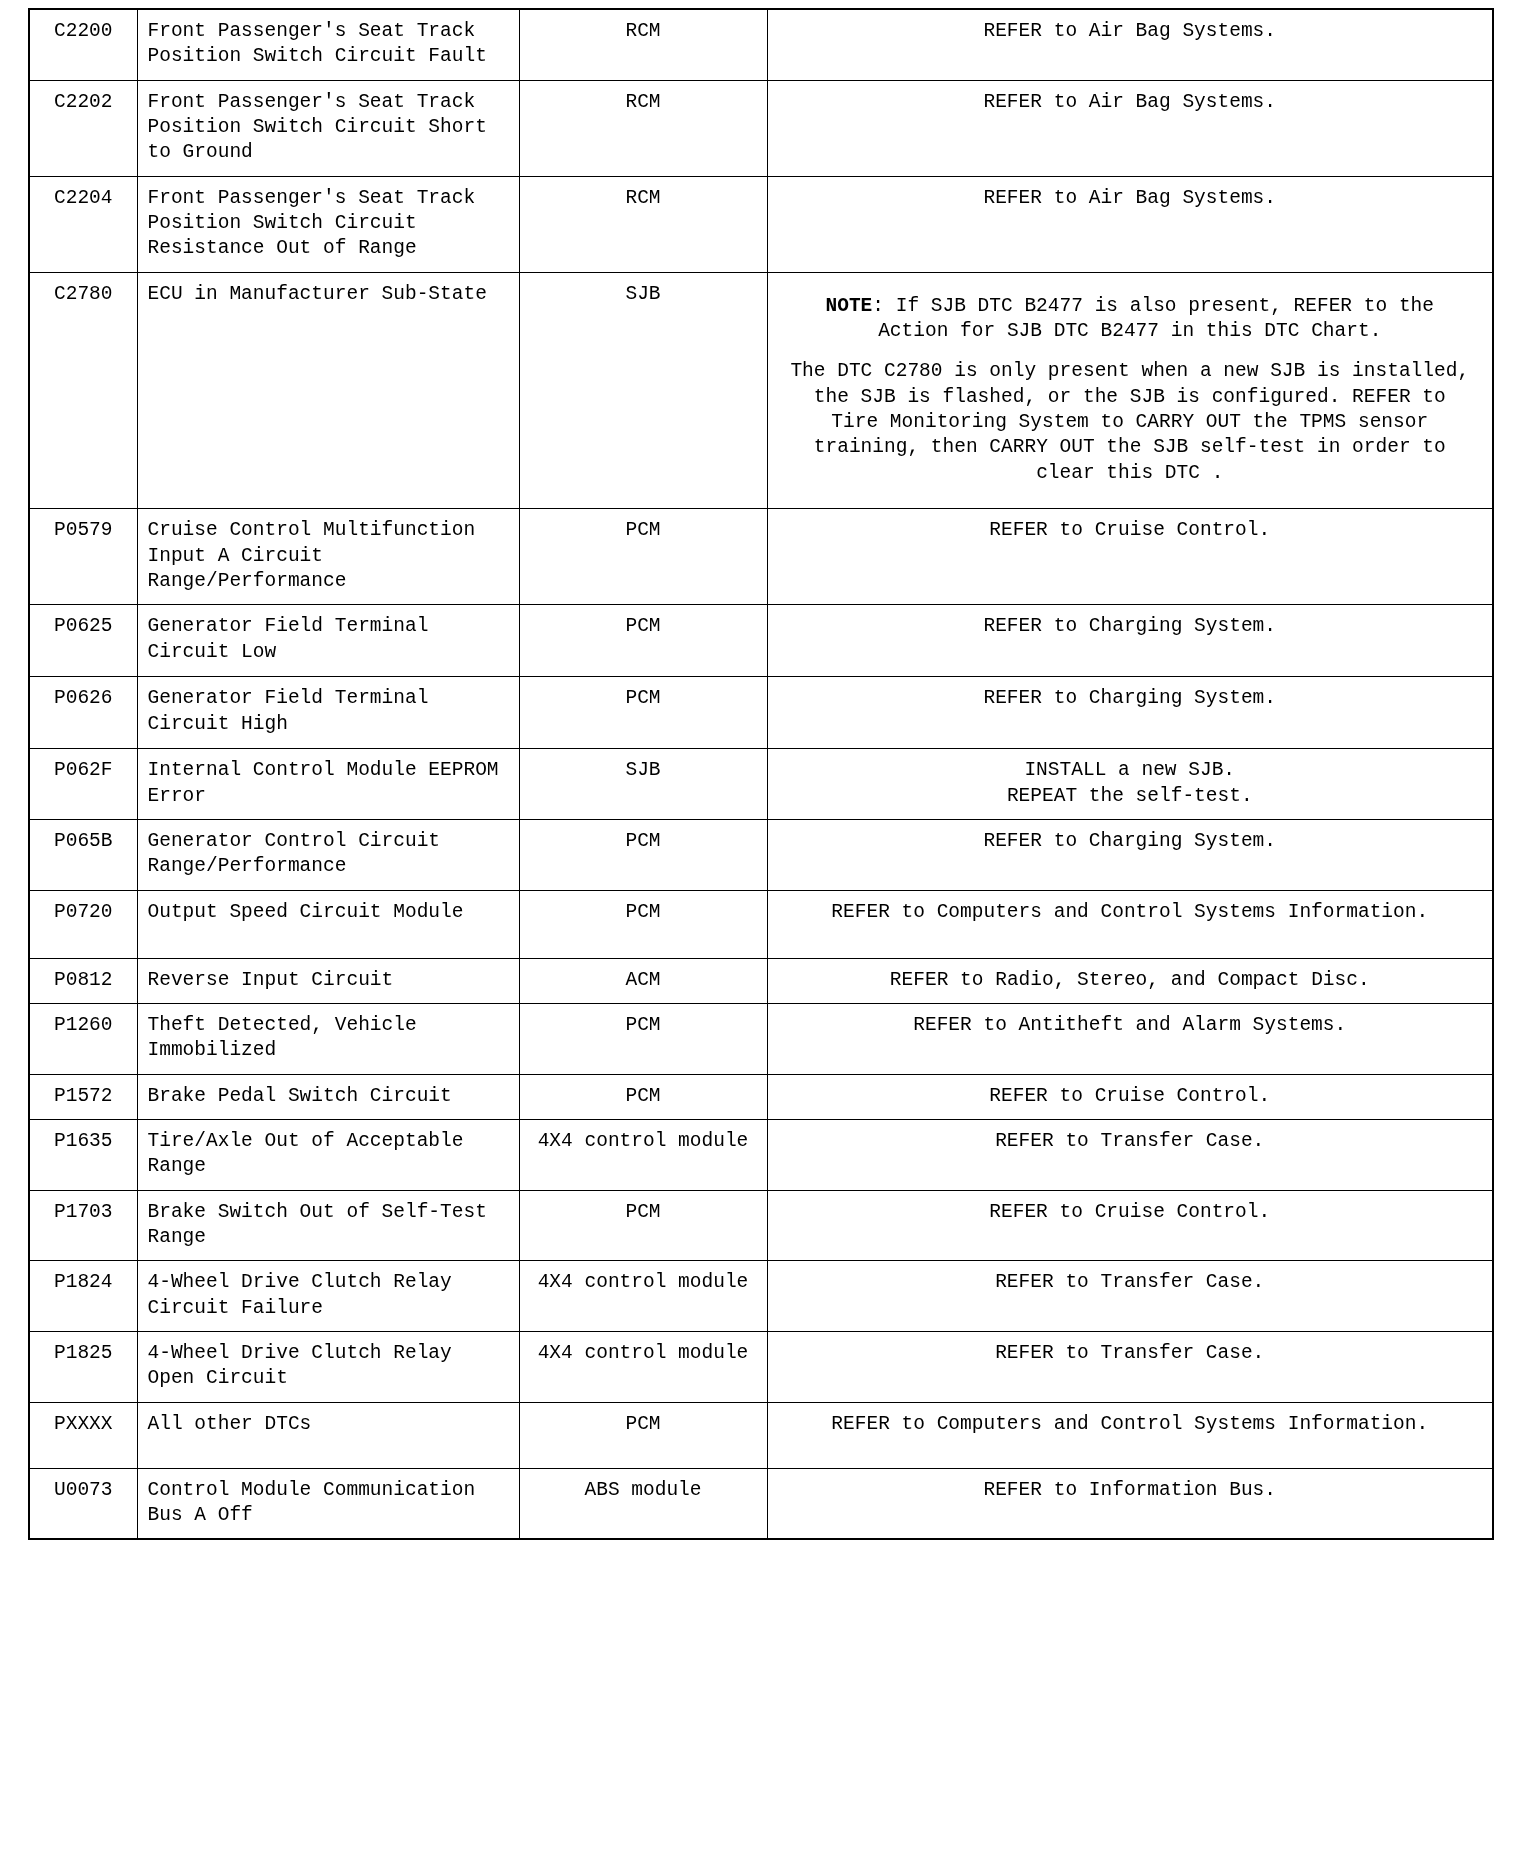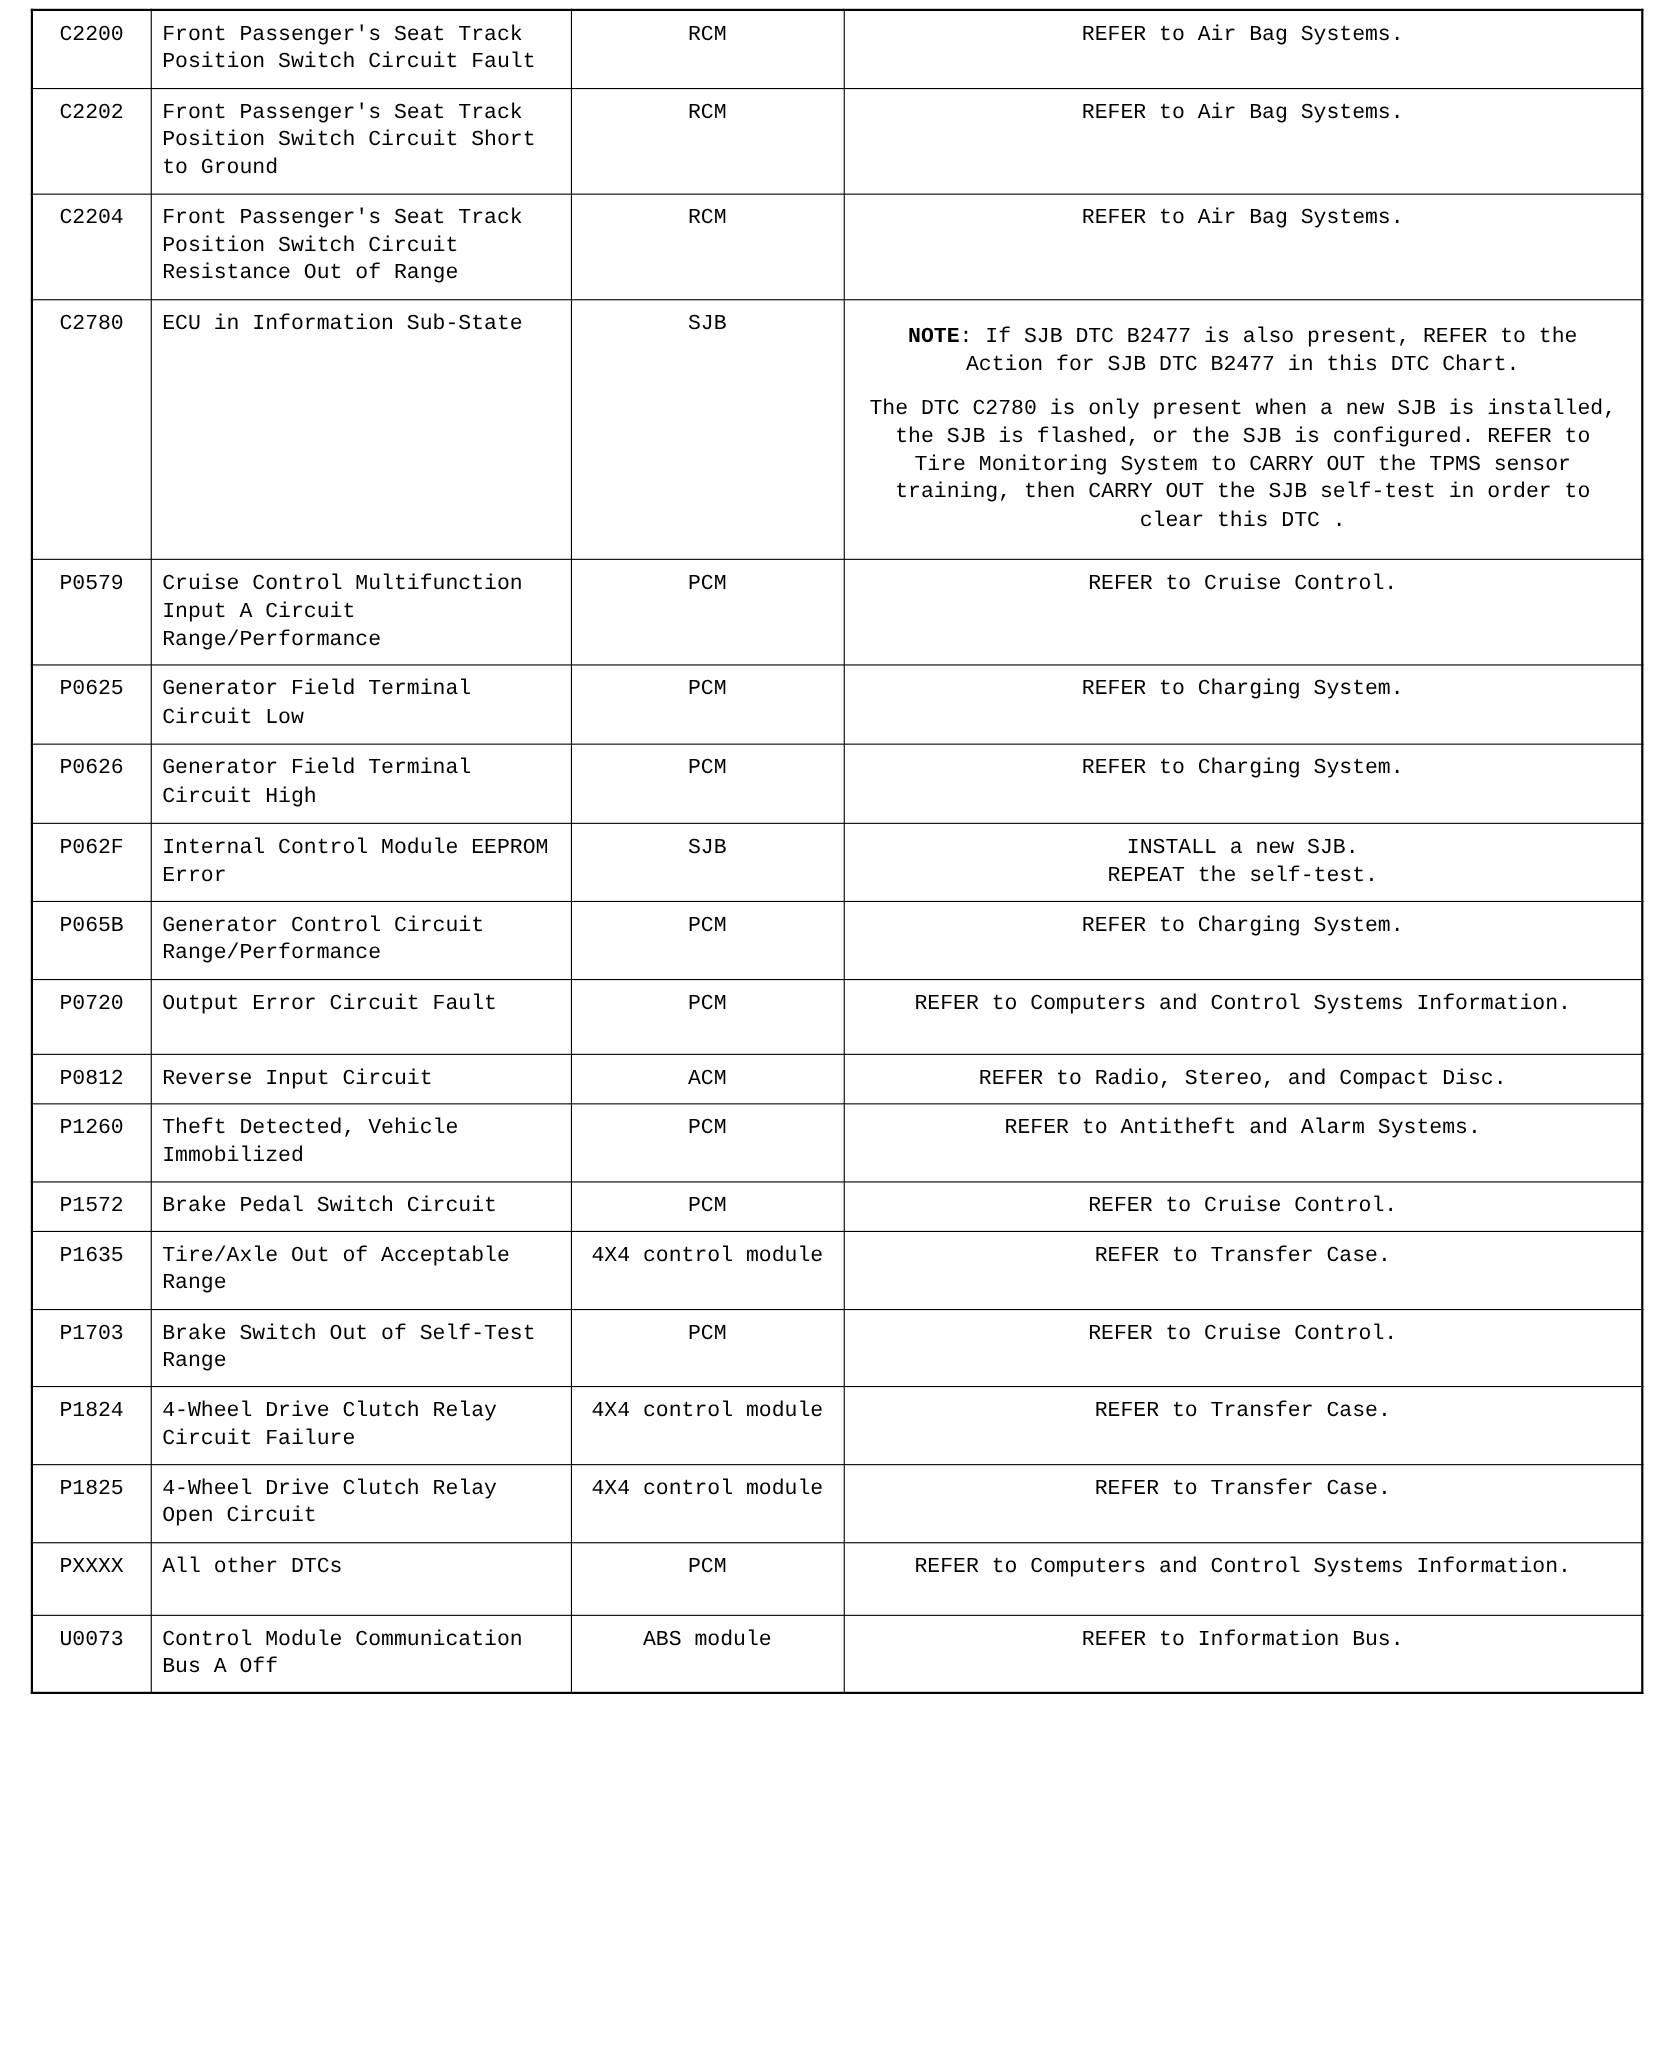--- a/index.html
+++ b/index.html
@@ -79,21 +79,21 @@
 
       <tr style="height:92px">
         <td class="code">C2204</td>
         <td class="desc">Front Passenger's Seat Track Position Switch Circuit Resistance Out of Range</td>
         <td class="module">RCM</td>
         <td class="action">REFER to Air Bag Systems.</td>
       </tr>
 
       <tr style="height:212px">
         <td class="code">C2780</td>
-        <td class="desc">ECU in Information Sub-State</td>
+        <td class="desc">ECU in Manufacturer Sub-State</td>
         <td class="module">SJB</td>
         <td class="action">
           <p class="para"><span class="note-strong">NOTE</span><span>: If SJB DTC B2477 is also present, REFER to the Action for SJB DTC B2477 in this DTC Chart.</span></p>
           <p class="para">The DTC C2780 is only present when a new SJB is installed, the SJB is flashed, or the SJB is configured. REFER to Tire Monitoring System to CARRY OUT the TPMS  sensor training, then CARRY OUT the SJB self-test in order to clear this DTC .</p>
         </td>
       </tr>
 
 
 
       <tr style="height:68px">
@@ -131,21 +131,21 @@
 
       <tr style="height:68px">
         <td class="code">P065B</td>
         <td class="desc">Generator Control Circuit Range/Performance</td>
         <td class="module">PCM</td>
         <td class="action">REFER to Charging System.</td>
       </tr>
 
       <tr style="height:68px">
         <td class="code">P0720</td>
-        <td class="desc">Output Error Circuit Fault</td>
+        <td class="desc">Output Speed Circuit Module</td>
         <td class="module">PCM</td>
         <td class="action">REFER to Computers and Control Systems Information.</td>
       </tr>
 
       <tr style="height:40px">
         <td class="code">P0812</td>
         <td class="desc">Reverse Input Circuit</td>
         <td class="module">ACM</td>
         <td class="action">REFER to Radio, Stereo, and Compact Disc.</td>
       </tr>

